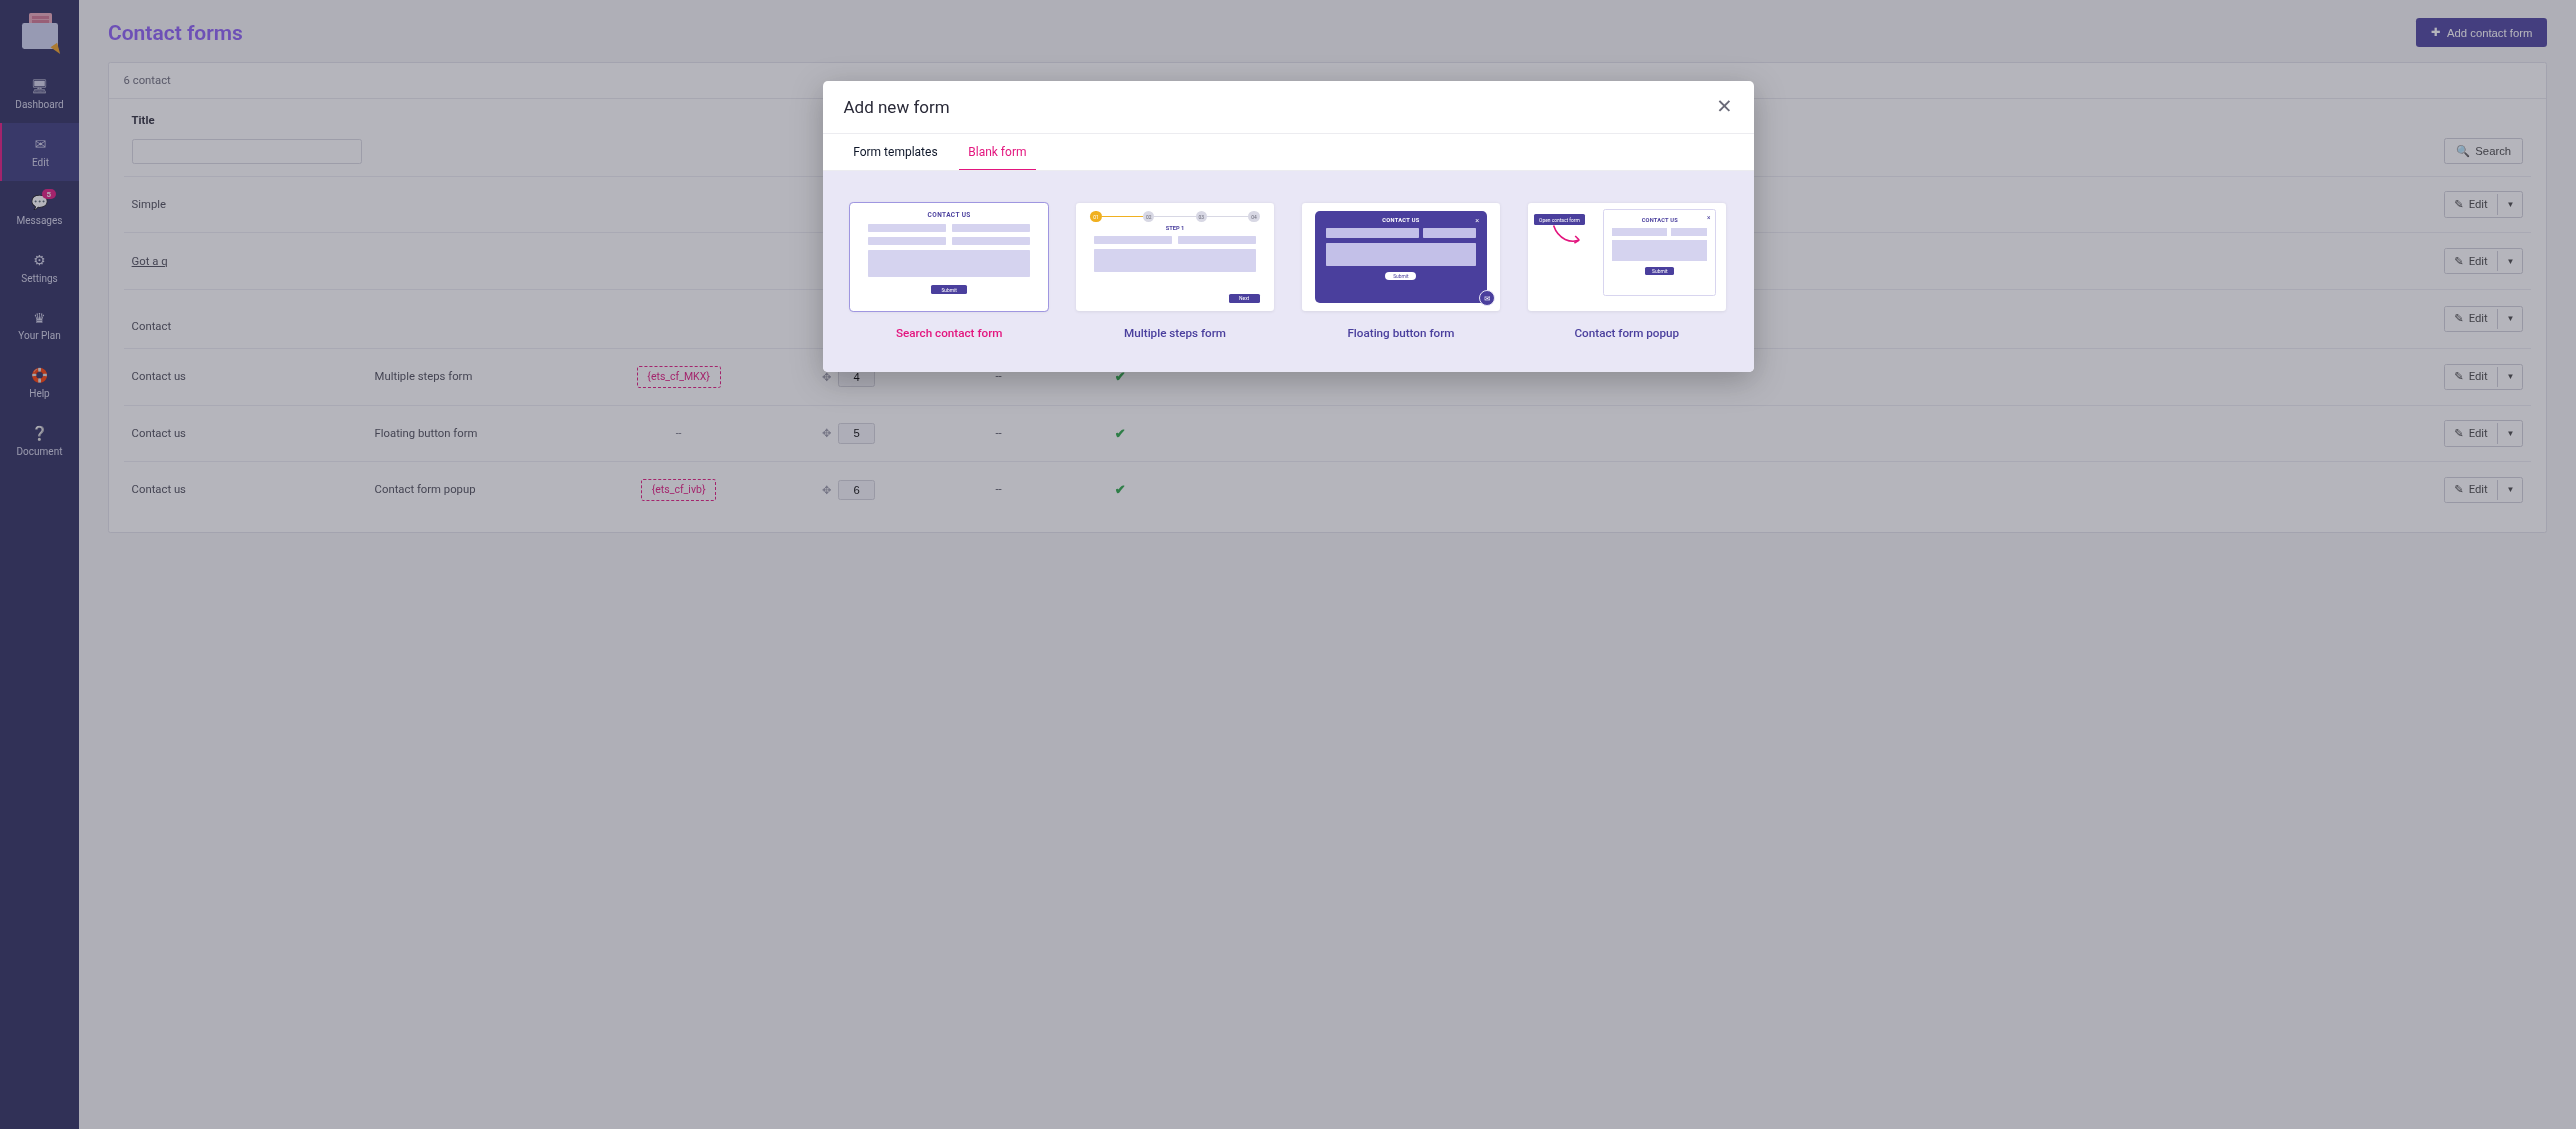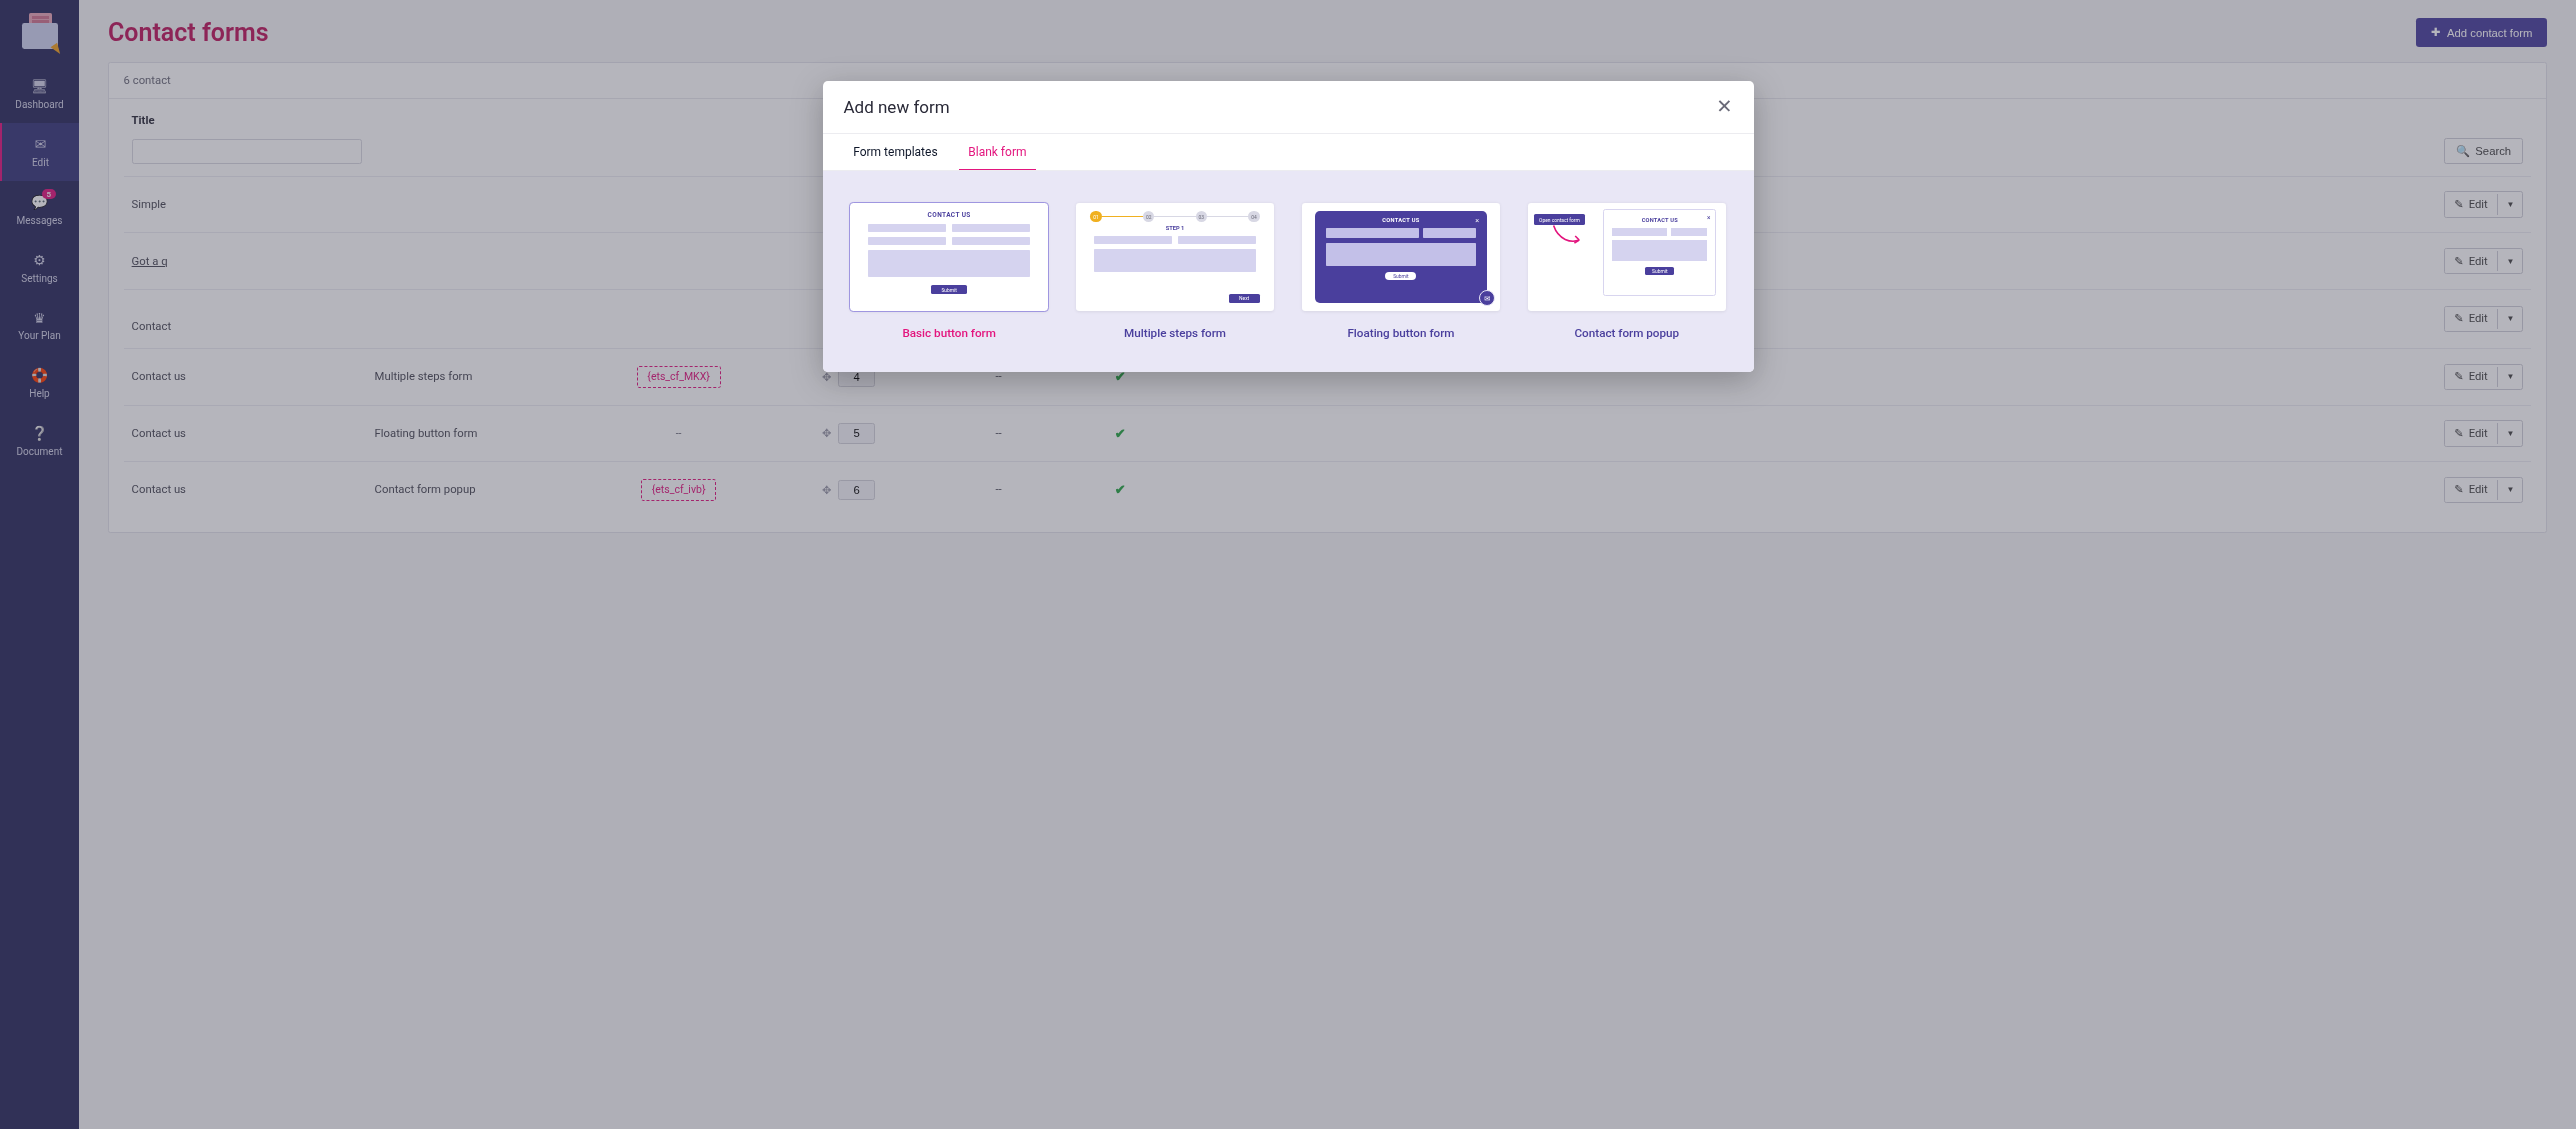--- a/index.html
+++ b/index.html
@@ -17,21 +17,21 @@
 .logo-cursor { position: absolute; bottom: -3.2px; right: -1.6px; width: 0; height: 0; border-left: 4.9px solid transparent; border-right: 4.9px solid transparent; border-top: 11.3px solid #f0a020; transform: rotate(-35deg); }
 
 .sidebar-item { display: flex; flex-direction: column; align-items: center; padding: 13px 3.2px; color: #d4d4e8; font-size: 10px; cursor: pointer; position: relative; }
 .sidebar-item.active { background: #38377a; border-left: 2.4px solid #e3157e; }
 .sidebar-item .icon { font-size: 13.8px; margin-bottom: 4.9px; }
 .badge { position: absolute; top: 8px; right: 23px; background: #e3157e; color: #fff; border-radius: 8px; font-size: 8px; padding: 0.8px 4.9px; font-weight: 600; }
 
 
 .main { flex: 1; display: flex; flex-direction: column; background: #f5f5f7; min-width: 0; }
 .page-header { display: flex; justify-content: space-between; align-items: center; padding: 18px 29px 14.6px; }
-.page-title { font-size: 25px; font-weight: 600; color: #be185d; }
+.page-title { font-size: 21px; font-weight: 600; color: #8b5cf6; }
 .add-btn { background: #4a3f9d; color: #fff; border: none; padding: 8px 14.6px; border-radius: 3.2px; font-size: 11.3px; cursor: pointer; display: flex; align-items: center; gap: 6.5px; }
 
 .panel { margin: 0 29px; background: #fff; border: 0.8px solid #e2e2ea; border-radius: 2.4px; }
 .panel-top { padding: 11.3px 14.6px; color: #6a6a78; font-size: 11.3px; border-bottom: 0.8px solid #e8e8ee; }
 
 .table-wrap { padding: 0 14.6px 14.6px; }
 .thead-row { display: flex; align-items: center; padding: 14.6px 0 11.3px; font-weight: 700; font-size: 11.3px; color: #2a2a38; }
 .col-title { flex: 0 0 251px; padding-left: 8px; }
 .col-type { flex: 0 0 219px; }
 .col-short { flex: 0 0 170px; text-align: center; }
@@ -297,21 +297,21 @@
               <div class="pv-field"></div>
               <div class="pv-field"></div>
             </div>
           <div class="pv-row">
               <div class="pv-field"></div>
               <div class="pv-field"></div>
             </div>
           <div class="pv-textarea"></div>
           <div class="pv-btn">Submit</div>
         </div>
-        <div class="card-label">Basic button form</div>
+        <div class="card-label">Search contact form</div>
       </div>
 
       <div class="template-card">
         <div class="card-preview">
           <div class="pv-steps">
             <div class="pv-step current">01</div>
             <div class="pv-step-line done"></div>
             <div class="pv-step">02</div>
             <div class="pv-step-line"></div>
             <div class="pv-step">03</div>

